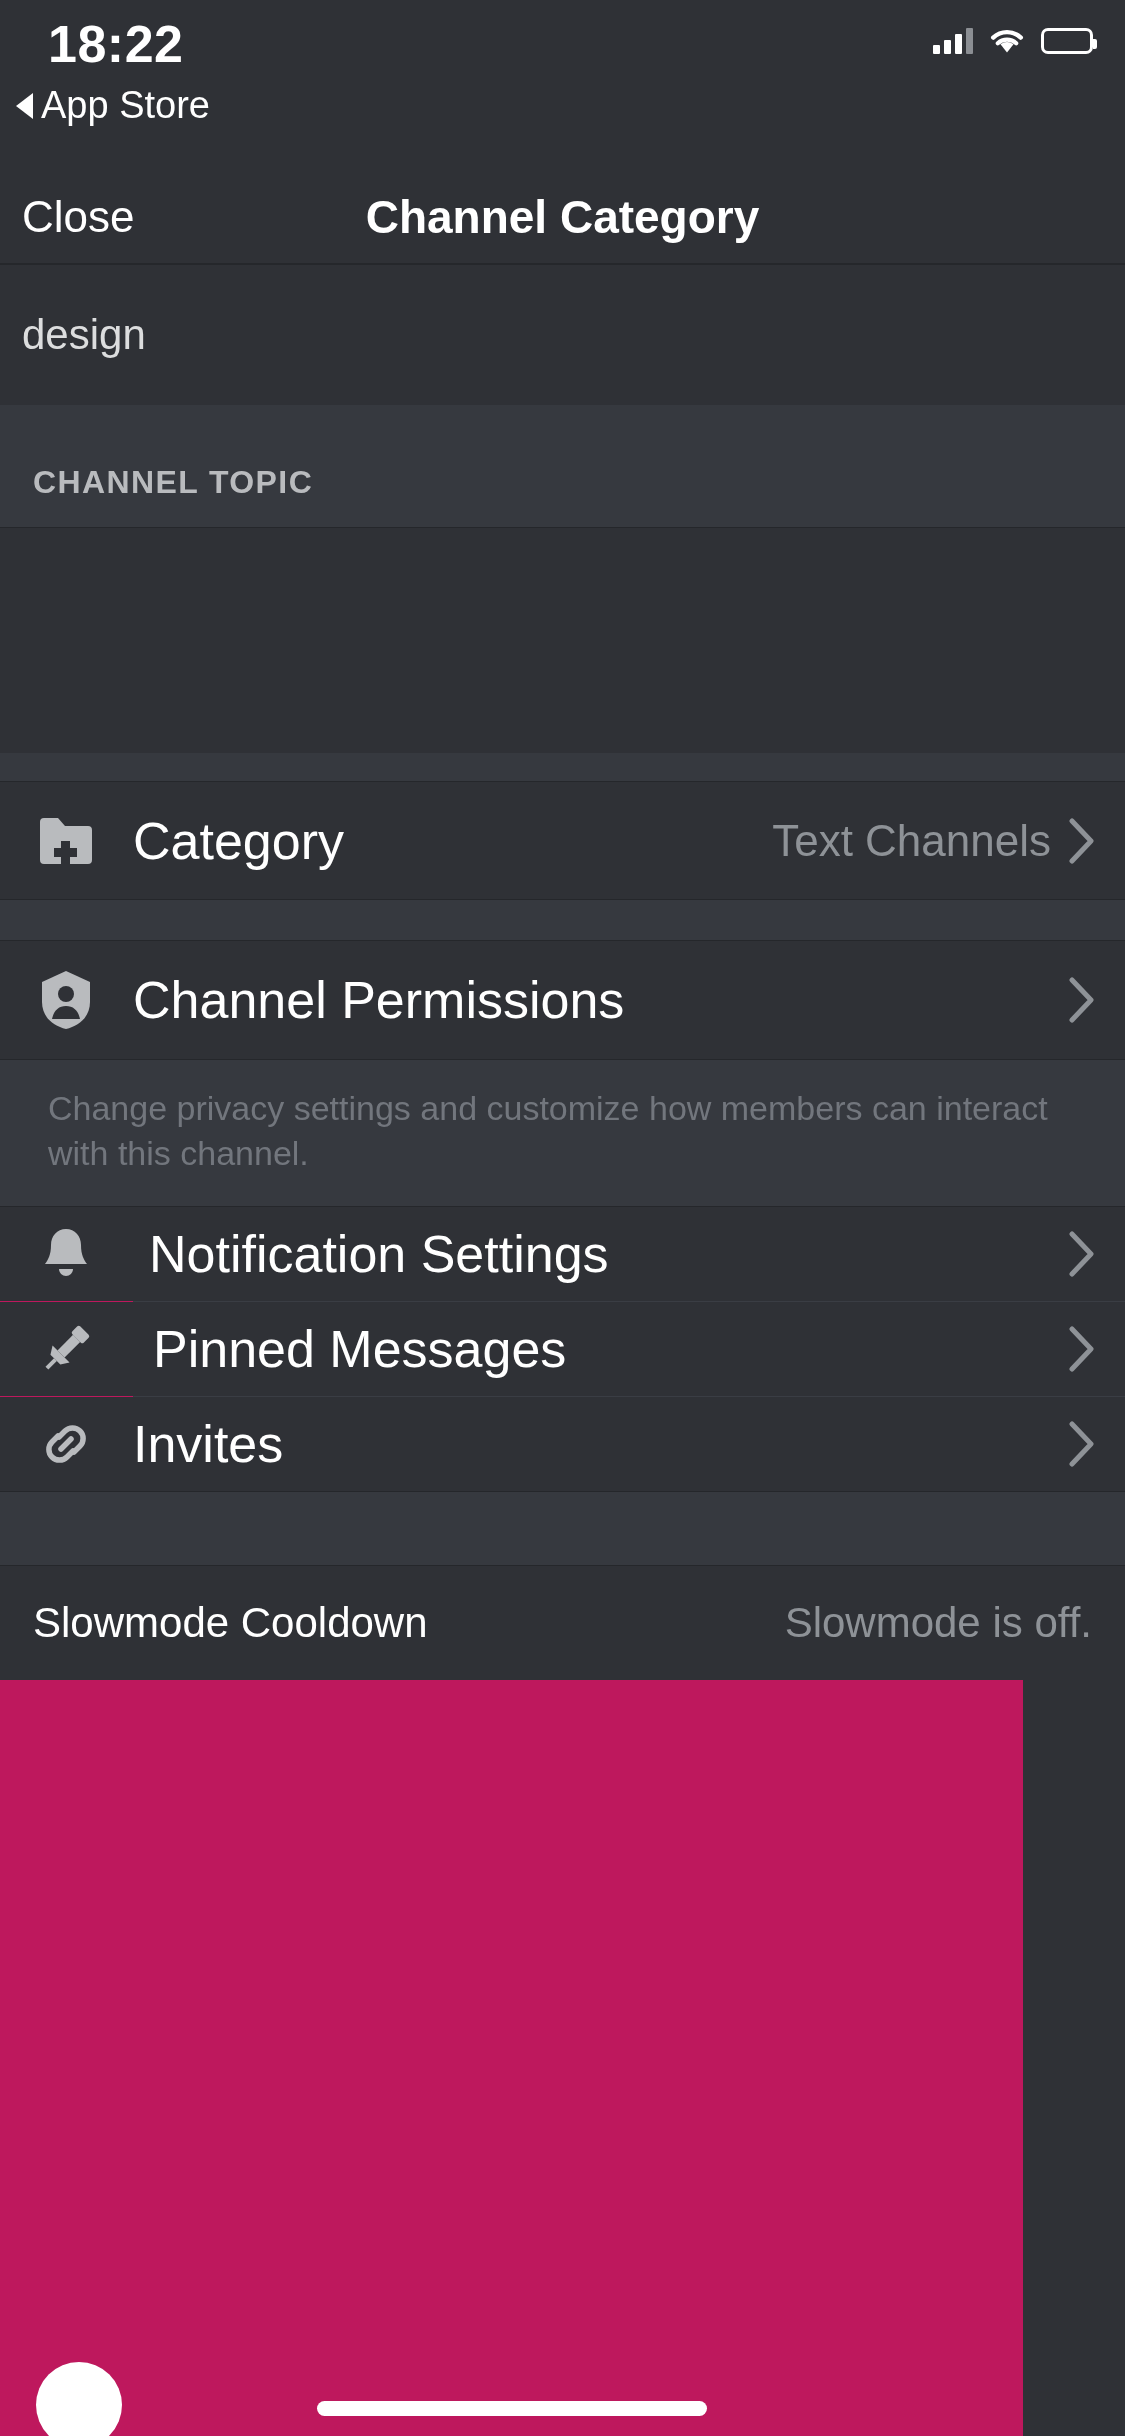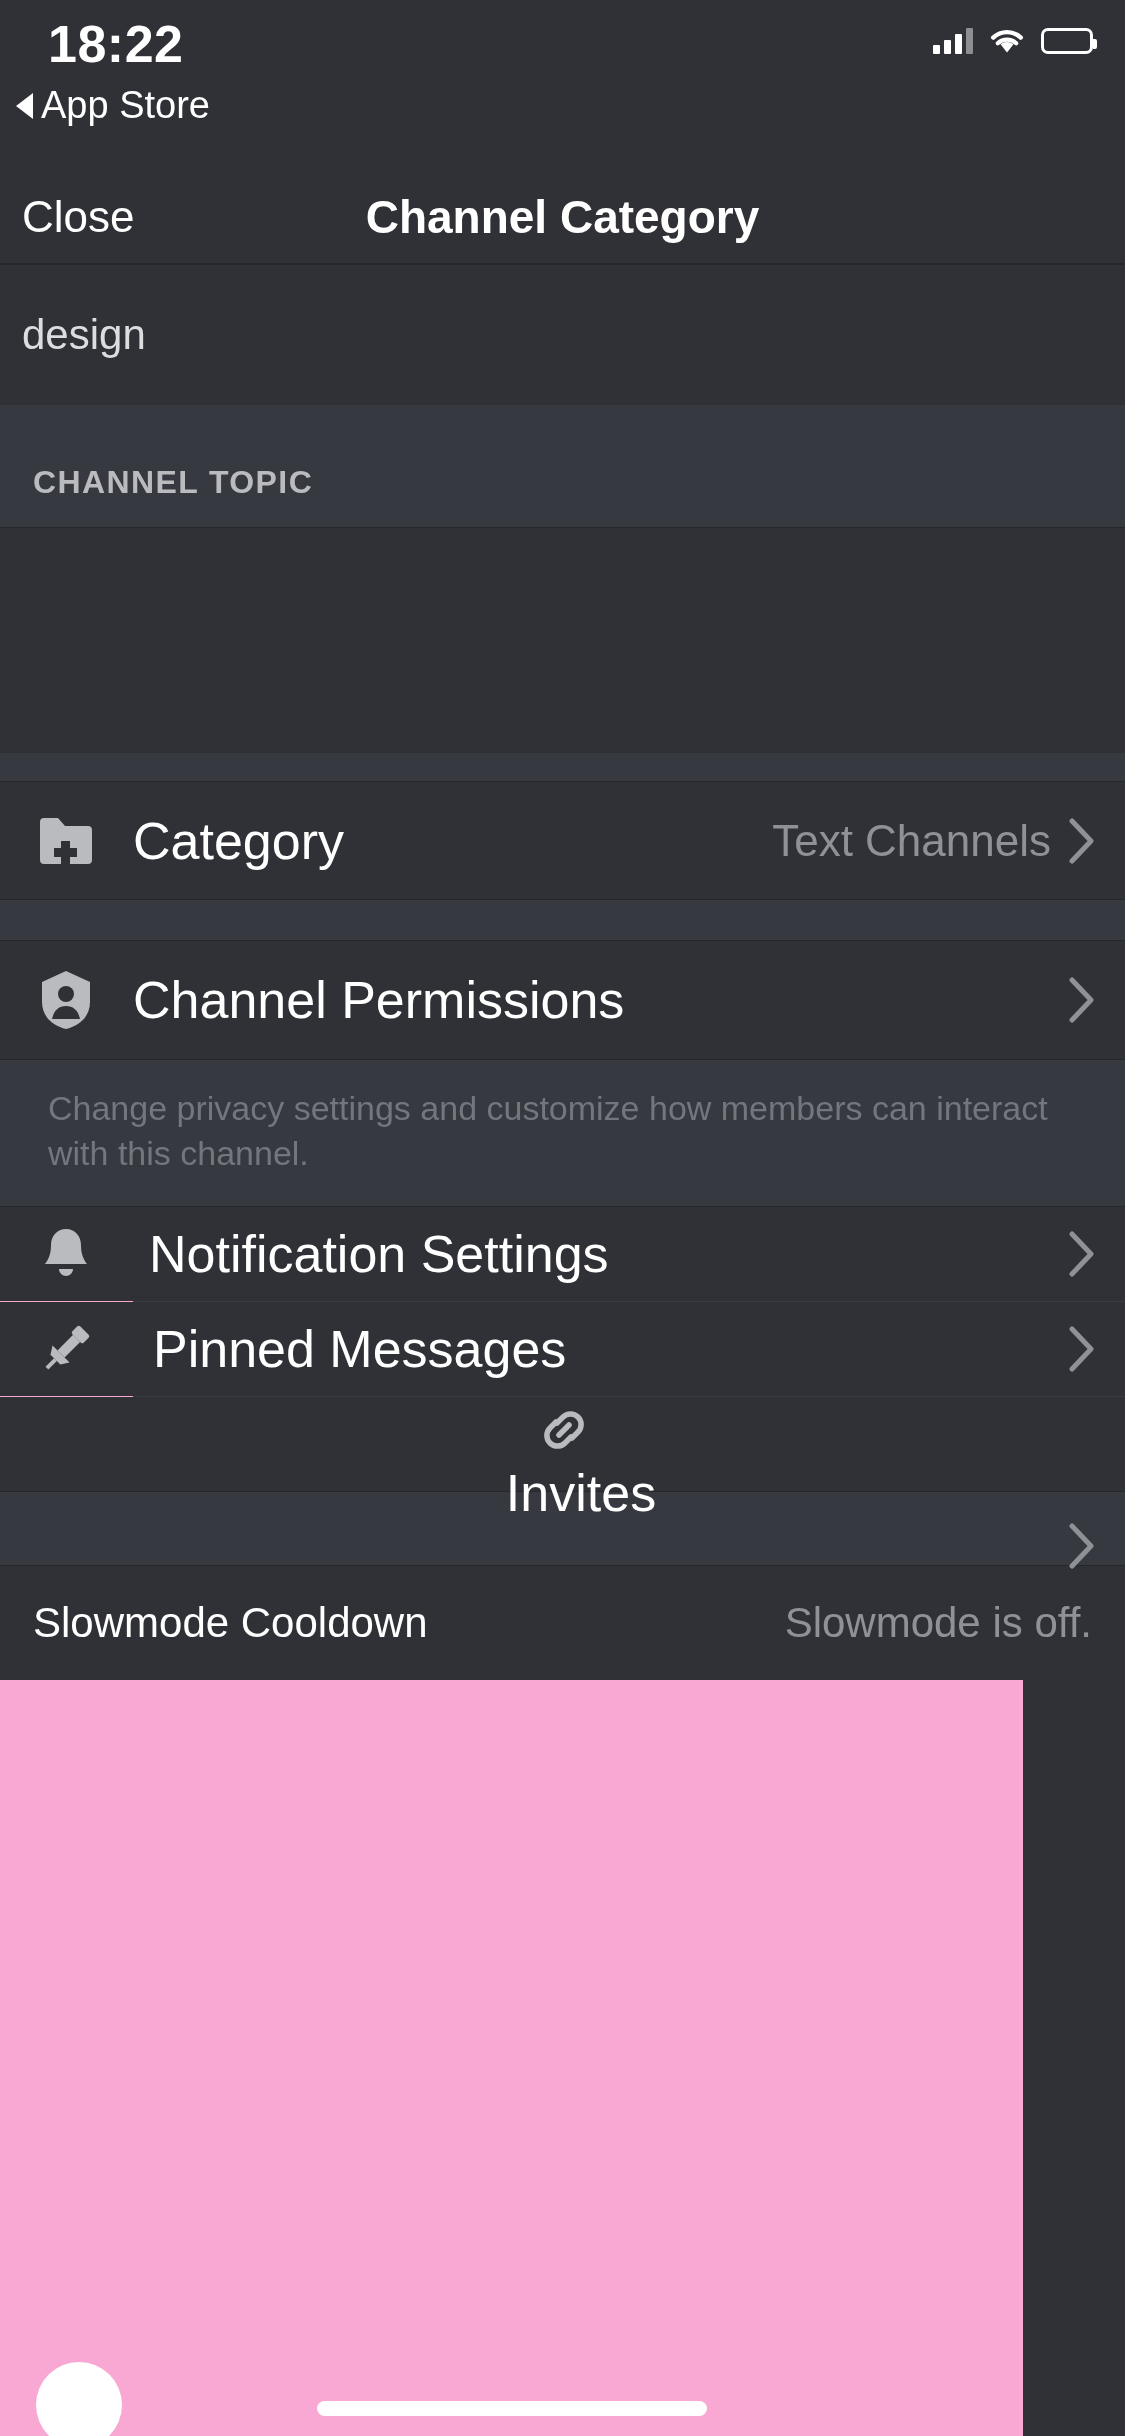--- a/index.html
+++ b/index.html
@@ -2,21 +2,21 @@
 <html><head>
 <meta charset="utf-8">
 <style>
   * { margin:0; padding:0; box-sizing:border-box; }
   html, body {
     width:1125px; height:2436px;
     background:#2f3136;
     font-family:"Liberation Sans", sans-serif;
     overflow:hidden;
   }
-  .screen { position:relative; width:1023px; height:2436px; background:#f9a8d4; }
+  .screen { position:relative; width:1023px; height:2436px; background:#be185d; }
 
   
   .statusbar {
     position:absolute; top:0; left:0; width:1125px; height:170px;
     background:#2f3136;
   }
   .sb-time {
     position:absolute; left:48px; top:14px;
     font-size:52px; font-weight:bold; color:#ffffff;
     letter-spacing:0.5px;
@@ -272,21 +272,21 @@
       </span>
       <span class="label">Pinned Messages</span>
       <span class="chev" style="margin-left:auto;">
         <svg width="26" height="46" viewBox="0 0 26 46">
             <path d="M3 3 L22 23 L3 43" stroke="#8e9297" stroke-width="5" fill="none" stroke-linecap="round" stroke-linejoin="round"></path>
           </svg>
       </span>
     </div>
     <div class="row-inset-divider"></div>
 
-    <div class="row" style="height:94px;flex-direction:column;">
+    <div class="row" style="height:94px;">
       <span class="icon">
         <svg width="56" height="56" viewBox="0 0 56 56">
           <g stroke="#b9bbbe" stroke-width="5.5" fill="none" stroke-linecap="round">
             <path d="M23 33 L33 23"></path>
             <path d="M20 20 l-6 6a10.6 10.6 0 0 0 15 15l6-6"></path>
             <path d="M36 36 l6-6a10.6 10.6 0 0 0-15-15l-6 6"></path>
           </g>
         </svg>
       </span>
       <span class="label">Invites</span>

